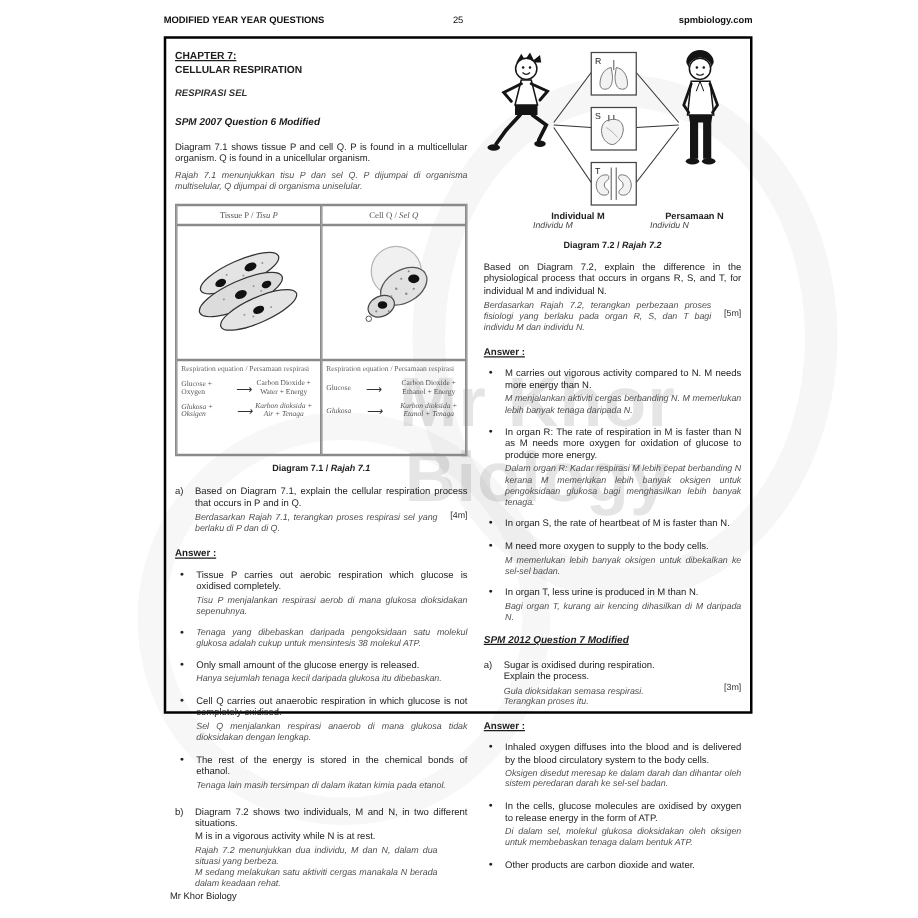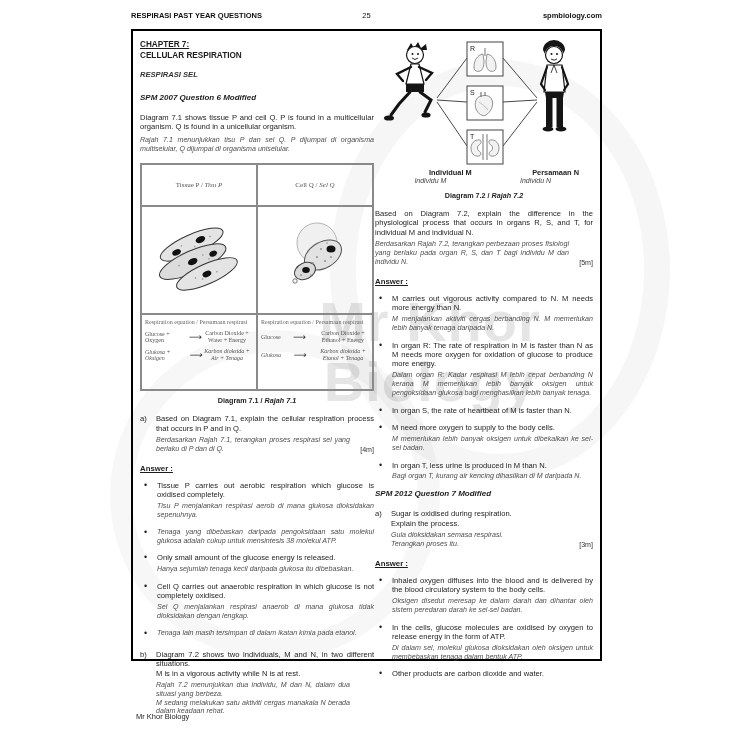--- a/index.html
+++ b/index.html
@@ -38,24 +38,24 @@
   .doc-header .h-left { flex:1; }
   .doc-header .h-center { flex:0 0 auto; font-weight:normal; }
   .doc-header .h-right { flex:1; text-align:right; }
   .doc-footer {
     position:absolute; left:136px; top:712px; z-index:2;
     font-size:7.5px; color:#222;
   }
 
   
   .main-box {
-    position:absolute; left:131px; top:29px; width:471px; height:632px;
+    position:absolute; left:131px; top:29px; width:471px; height:542px;
     border:2.5px solid #000; background:transparent; z-index:1;
     padding:9px 7px 6px 7px;
-    display:flex; gap:1px;
+    display:flex; gap:13px;
   }
   .col-left  { width:234px; flex:0 0 234px; }
   .col-right { flex:1; min-width:0; }
 
   
   .en-text { font-size:7.6px; line-height:9.4px; color:#1d1d1d; text-align:justify; }
   .ms-text { font-size:7.1px; line-height:8.8px; color:#4e4e4e; font-style:italic; text-align:justify; }
   .pre { white-space:pre-line; }
   .h-chapter { font-size:8.2px; font-weight:bold; text-decoration:underline; margin-bottom:2px; }
   .h-chapter2 { font-size:8.2px; font-weight:bold; margin-bottom:10px; }
@@ -66,36 +66,36 @@
     margin:10px 0 8px 0;
   }
   .caption { text-align:center; font-size:7.2px; font-weight:bold; margin:5px 0 9px 0; }
   .caption .cap-ms { font-style:italic; }
 
   
   .q-row { display:flex; margin-bottom:4px; }
   .q-label { flex:0 0 16px; font-size:7.6px; }
   .q-body { flex:1; min-width:0; }
   .q-ms-wrap { position:relative; margin-top:3px; padding-right:24px; }
-  .q-marks { position:absolute; right:0; bottom:0; font-size:7.1px; color:#333; font-style:normal;margin-left:24px; }
+  .q-marks { position:absolute; right:0; bottom:12px; font-size:7.1px; color:#333; font-style:normal;margin-left:24px; }
 
   
   ul.answers { list-style:none; margin:0 0 2px 4px; }
   ul.answers li { position:relative; padding-left:13px; margin-bottom:8px; }
   ul.answers li::before { content:"•"; position:absolute; left:0; top:-1px; font-size:9px; }
   ul.answers li .en { font-size:7.6px; line-height:9.4px; color:#1d1d1d; text-align:justify; }
   ul.answers li .ms { font-size:7.1px; line-height:8.8px; color:#4e4e4e; font-style:italic; margin-top:2.5px; text-align:justify; }
 
   
   .d1-table { border:1px solid #8a8a8a; margin-top:10px; }
   .d1-row { display:flex; }
   .d1-cell { width:50%; border:0.5px solid #8a8a8a; }
   .d1-head {
     text-align:center; font-family:"Liberation Serif", serif; color:#555;
-    font-size:7px; padding:16px 0;
+    font-size:7px; padding:3px 0;
   }
   .d1-head .it { font-style:italic; }
   .d1-img { height:108px; display:flex; align-items:center; justify-content:center; }
   .d1-eq { padding:4px 3px 6px 3px; height:76px; }
   .eq-label {
     font-family:"Liberation Serif", serif; font-size:6px; color:#666;
     margin-bottom:5px;
   }
   .eq-line { display:flex; align-items:center; margin-bottom:4px;
     font-family:"Liberation Serif", serif; font-size:6px; color:#555; }
@@ -119,21 +119,21 @@
 <div id="page">
 
   <div class="watermark wm-ring1"></div>
   <div class="watermark wm-ring2"></div>
   <div class="watermark wm-text">
     <div>Mr Khor</div>
     <div>Biology</div>
   </div>
 
   <div class="doc-header">
-    <span class="h-left">RESPIRASI PAST YEAR QUESTIONS</span>
+    <span class="h-left">MODIFIED YEAR YEAR QUESTIONS</span>
     <span class="h-center">25</span>
     <span class="h-right">spmbiology.com</span>
   </div>
 
   <div class="main-box">
 
     <div class="col-left">
       <div class="h-chapter">CHAPTER 7:</div>
       <div class="h-chapter2">CELLULAR RESPIRATION</div>
       <div class="h-chapter-ms">RESPIRASI SEL</div>
@@ -260,20 +260,21 @@
           </li>
           <li>
             <div class="en">Only small amount of the glucose energy is released.</div>
             <div class="ms">Hanya sejumlah tenaga kecil daripada glukosa itu dibebaskan.</div>
           </li>
           <li>
             <div class="en">Cell Q carries out anaerobic respiration in which glucose is not completely oxidised.</div>
             <div class="ms">Sel Q menjalankan respirasi anaerob di mana glukosa tidak dioksidakan dengan lengkap.</div>
           </li>
           <li>
+            <div class="en">The rest of the energy is stored in the chemical bonds of ethanol.</div>
             <div class="ms">Tenaga lain masih tersimpan di dalam ikatan kimia pada etanol.</div>
           </li>
         </ul>
 
       <div class="q-row" style="margin-top:12px;">
         <div class="q-label">b)</div>
         <div class="q-body">
           <div class="en-text pre">Diagram 7.2 shows two individuals, M and N, in two different situations.
 M is in a vigorous activity while N is at rest.</div>
           <div class="q-ms-wrap">
@@ -406,21 +407,21 @@
           <li>
             <div class="en">M need more oxygen to supply to the body cells.</div>
             <div class="ms">M memerlukan lebih banyak oksigen untuk dibekalkan ke sel-sel badan.</div>
           </li>
           <li>
             <div class="en">In organ T, less urine is produced in M than N.</div>
             <div class="ms">Bagi organ T, kurang air kencing dihasilkan di M daripada N.</div>
           </li>
         </ul>
 
-      <div class="h-question" style="">SPM 2012 Question 7 Modified</div>
+      <div class="h-question" style="text-decoration:underline;">SPM 2012 Question 7 Modified</div>
 
       <div class="q-row">
         <div class="q-label">a)</div>
         <div class="q-body">
           <div class="en-text pre">Sugar is oxidised during respiration.
 Explain the process.</div>
           <div class="q-ms-wrap">
             <div class="ms-text pre">Gula dioksidakan semasa respirasi.
 Terangkan proses itu.</div>
             <span class="q-marks">[3m]</span>

